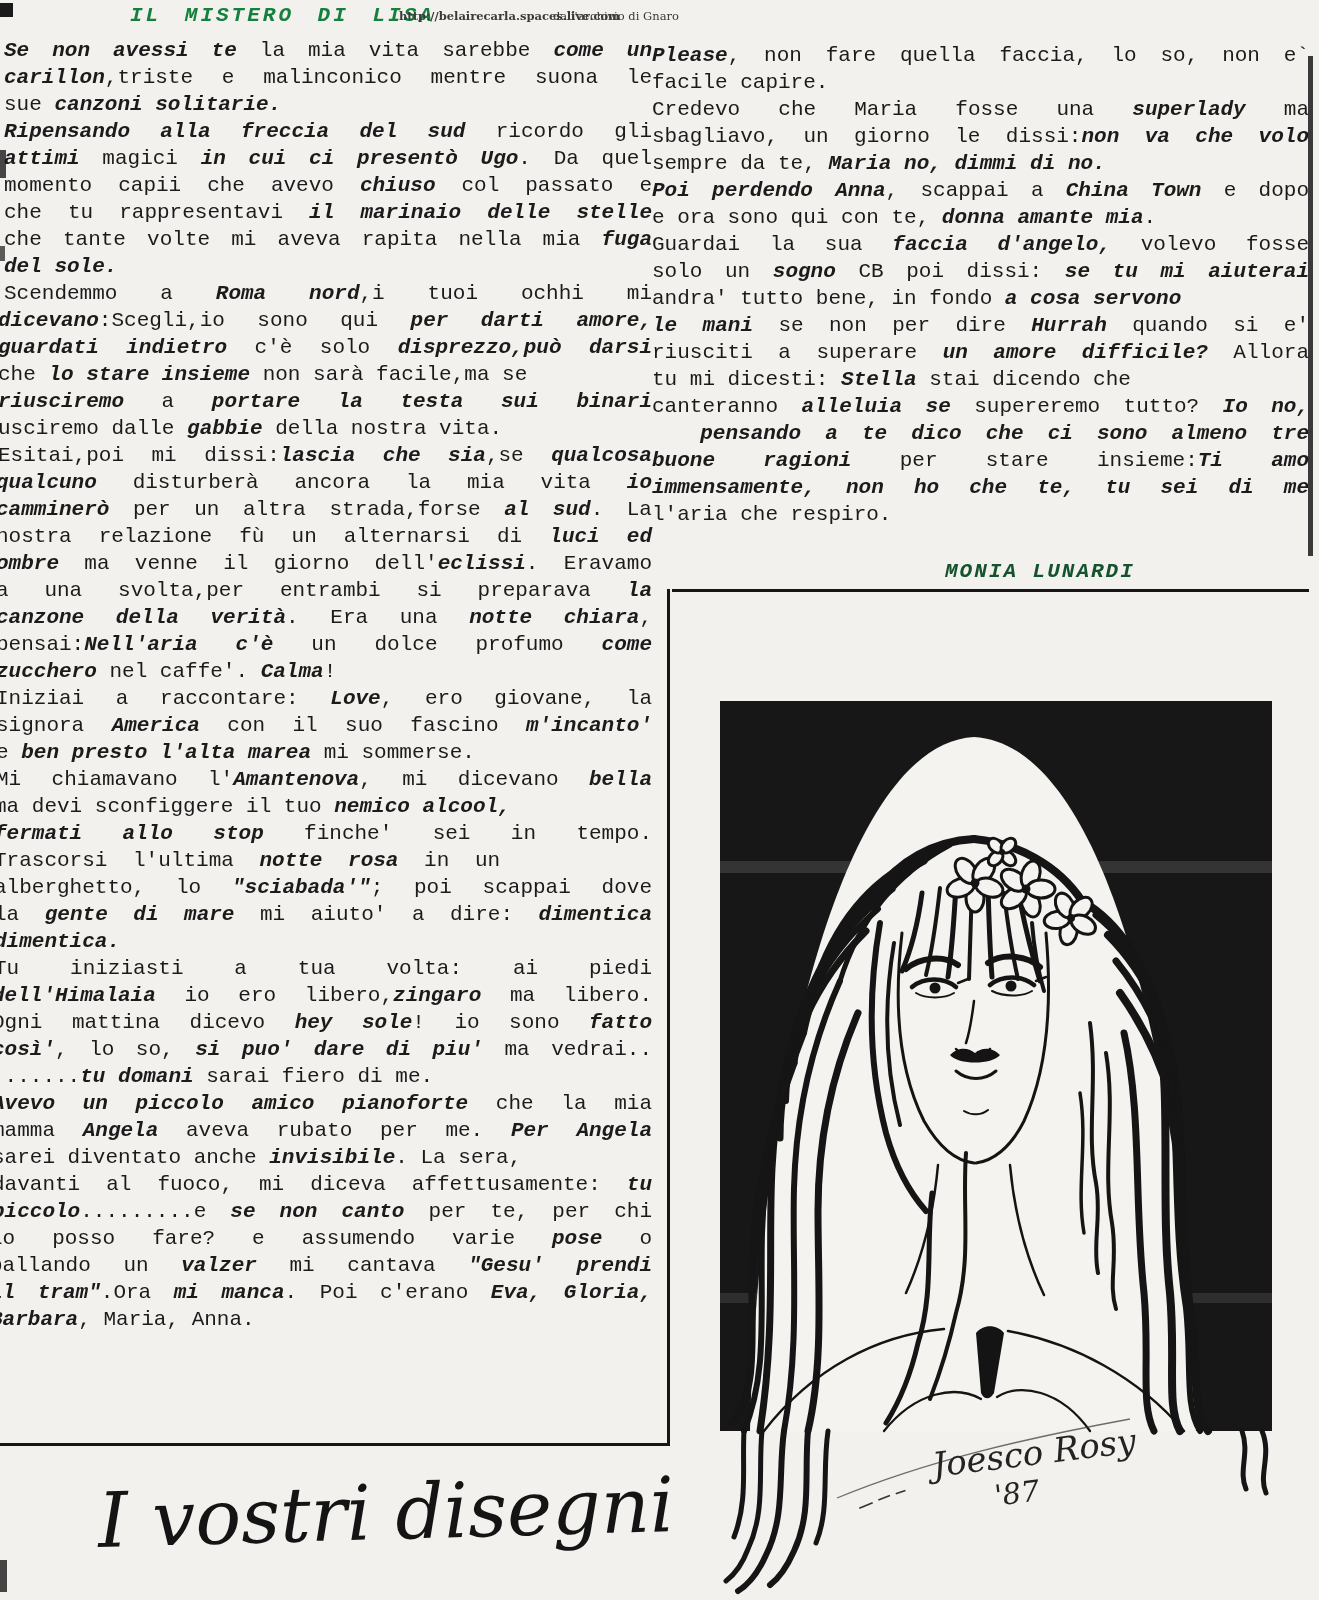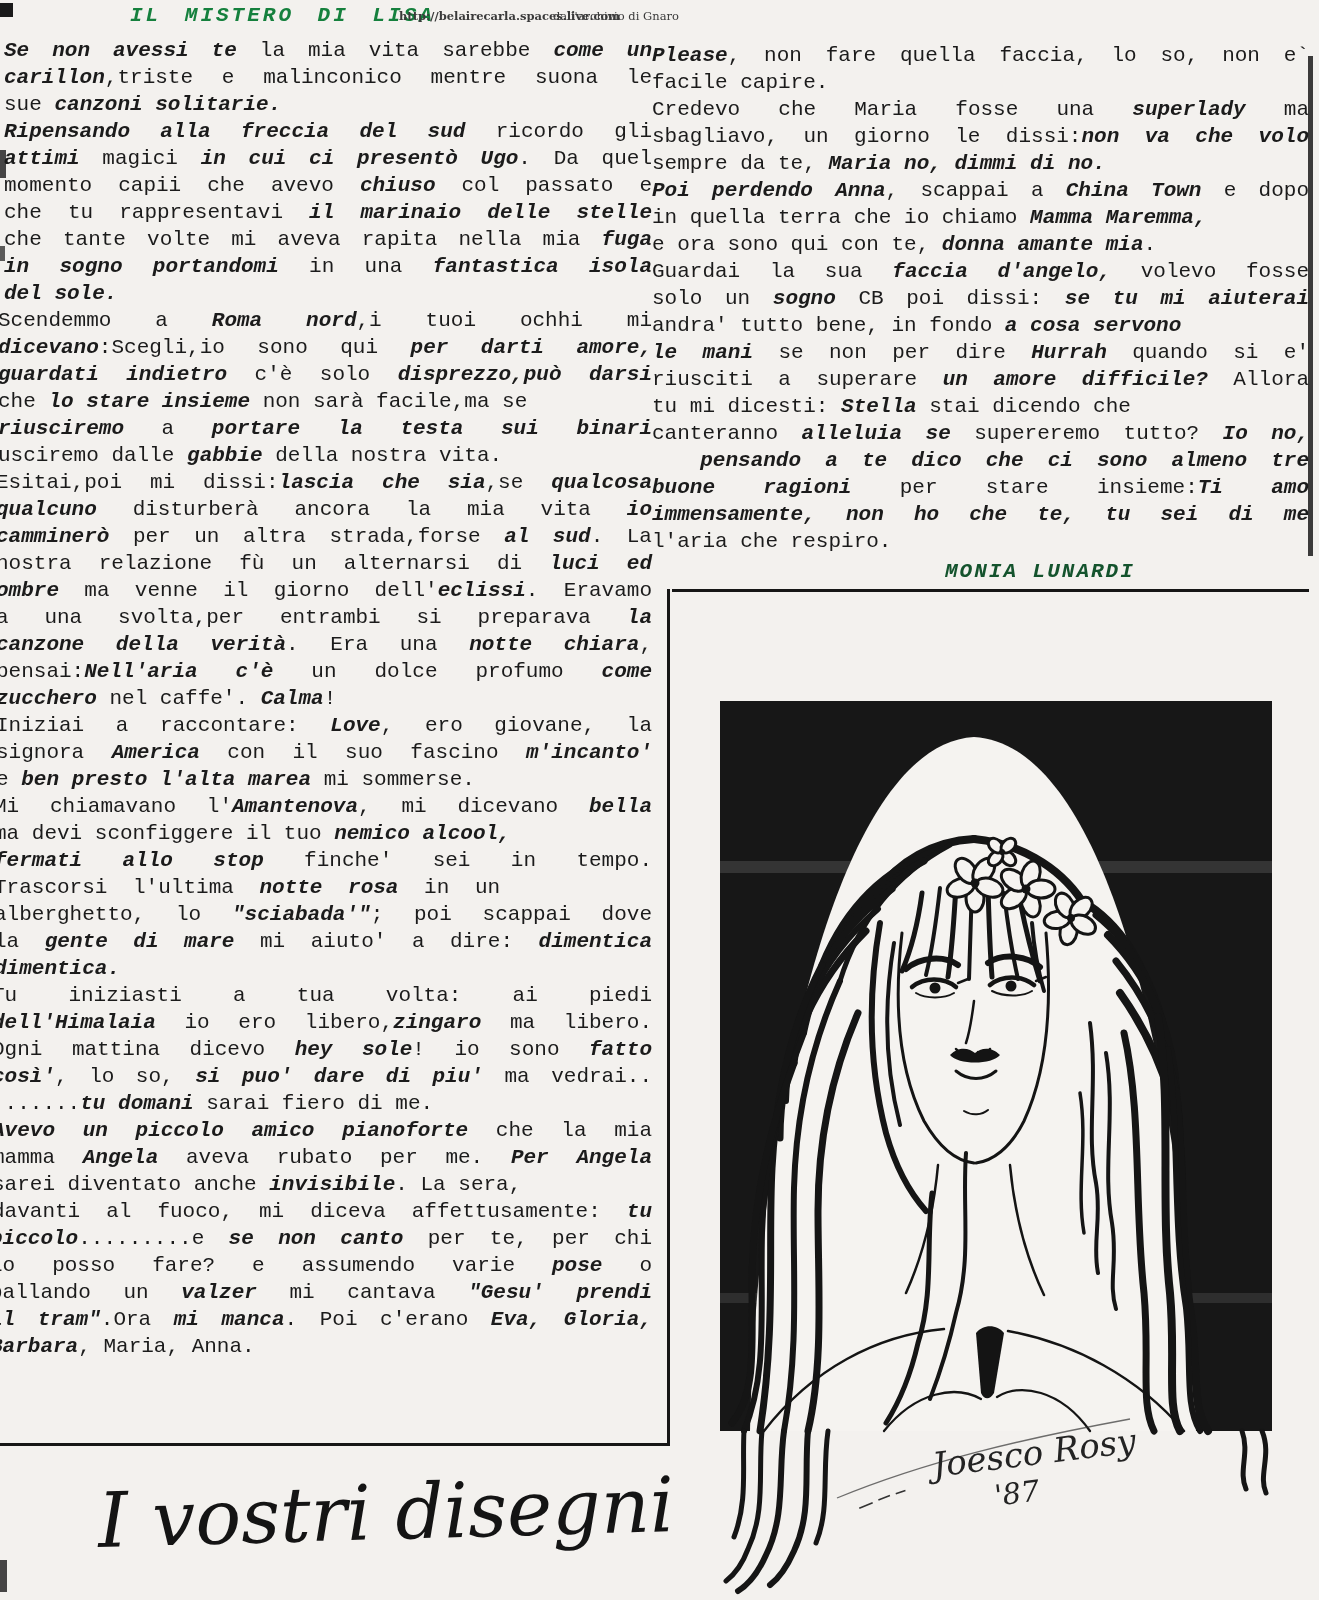--- a/index.html
+++ b/index.html
@@ -57,21 +57,20 @@
 
   <div class="lcol">
       <div class="tline"><span class="em">Se non avessi te</span><span> la mia vita sarebbe </span><span class="em">come un</span></div>
       <div class="tline"><span class="em">carillon</span><span>,triste e malinconico mentre suona le</span></div>
       <div class="tline nj"><span>sue </span><span class="em">canzoni solitarie.</span></div>
       <div class="tline"><span class="em">Ripensando alla freccia del sud</span><span> ricordo gli</span></div>
       <div class="tline"><span class="em">attimi</span><span> magici </span><span class="em">in cui ci presentò Ugo</span><span>. Da quel</span></div>
       <div class="tline"><span>momento capii che avevo </span><span class="em">chiuso</span><span> col passato e</span></div>
       <div class="tline"><span>che tu rappresentavi </span><span class="em">il marinaio delle stelle</span></div>
       <div class="tline"><span>che tante volte mi aveva rapita nella mia </span><span class="em">fuga</span></div>
-      <div class="tline"><span class="em">in sogno portandomi</span><span> in una </span><span class="em">fantastica isola</span></div>
       <div class="tline nj"><span class="em">del sole.</span></div>
       <div class="tline"><span>Scendemmo a </span><span class="em">Roma nord</span><span>,i tuoi ochhi mi</span></div>
       <div class="tline"><span class="em">dicevano</span><span>:Scegli,io sono qui </span><span class="em">per darti amore,</span></div>
       <div class="tline"><span class="em">guardati indietro</span><span> c'è solo </span><span class="em">disprezzo,può darsi</span></div>
       <div class="tline nj"><span>che </span><span class="em">lo stare insieme</span><span> non sarà facile,ma se</span></div>
       <div class="tline"><span class="em">riusciremo</span><span> a </span><span class="em">portare la testa sui binari</span></div>
       <div class="tline nj"><span>usciremo dalle </span><span class="em">gabbie</span><span> della nostra vita.</span></div>
       <div class="tline"><span>Esitai,poi mi dissi:</span><span class="em">lascia che sia</span><span>,se </span><span class="em">qualcosa</span></div>
       <div class="tline"><span class="em">qualcuno</span><span> disturberà ancora la mia vita </span><span class="em">io</span></div>
       <div class="tline"><span class="em">camminerò</span><span> per un altra strada,forse </span><span class="em">al sud</span><span>. La</span></div>
@@ -106,21 +105,20 @@
       <div class="tline"><span class="em">il tram"</span><span>.Ora </span><span class="em">mi manca</span><span>. Poi c'erano </span><span class="em">Eva, Gloria,</span></div>
       <div class="tline nj"><span class="em">Barbara</span><span>, Maria, Anna.</span></div>
     </div>
   <div class="rcol">
       <div class="tline"><span class="em">Please</span><span>, non fare quella faccia, lo so, non e`</span></div>
       <div class="tline nj"><span>facile capire.</span></div>
       <div class="tline"><span>Credevo che Maria fosse una </span><span class="em">superlady</span><span> ma</span></div>
       <div class="tline"><span>sbagliavo, un giorno le dissi:</span><span class="em">non va che volo</span></div>
       <div class="tline nj"><span>sempre da te, </span><span class="em">Maria no, dimmi di no.</span></div>
       <div class="tline"><span class="em">Poi perdendo Anna</span><span>, scappai a </span><span class="em">China Town</span><span> e dopo</span></div>
-      <div class="tline nj"><span>in quella terra che io chiamo </span><span class="em">Mamma Maremma,</span></div>
       <div class="tline nj"><span>e ora sono qui con te, </span><span class="em">donna amante mia</span><span>.</span></div>
       <div class="tline"><span>Guardai la sua </span><span class="em">faccia d'angelo,</span><span> volevo fosse</span></div>
       <div class="tline"><span>solo un </span><span class="em">sogno</span><span> CB poi dissi: </span><span class="em">se tu mi aiuterai</span></div>
       <div class="tline nj"><span>andra' tutto bene, in fondo </span><span class="em">a cosa servono</span></div>
       <div class="tline"><span class="em">le mani</span><span> se non per dire </span><span class="em">Hurrah</span><span> quando si e'</span></div>
       <div class="tline"><span>riusciti a superare </span><span class="em">un amore difficile?</span><span> Allora</span></div>
       <div class="tline nj"><span>tu mi dicesti: </span><span class="em">Stella</span><span> stai dicendo che</span></div>
       <div class="tline"><span>canteranno </span><span class="em">alleluia se</span><span> supereremo tutto? </span><span class="em">Io no,</span></div>
       <div class="tline"><span>&nbsp;&nbsp;</span><span class="em">pensando a te dico che ci sono almeno tre</span></div>
       <div class="tline"><span class="em">buone ragioni</span><span> per stare insieme:</span><span class="em">Ti amo</span></div>

